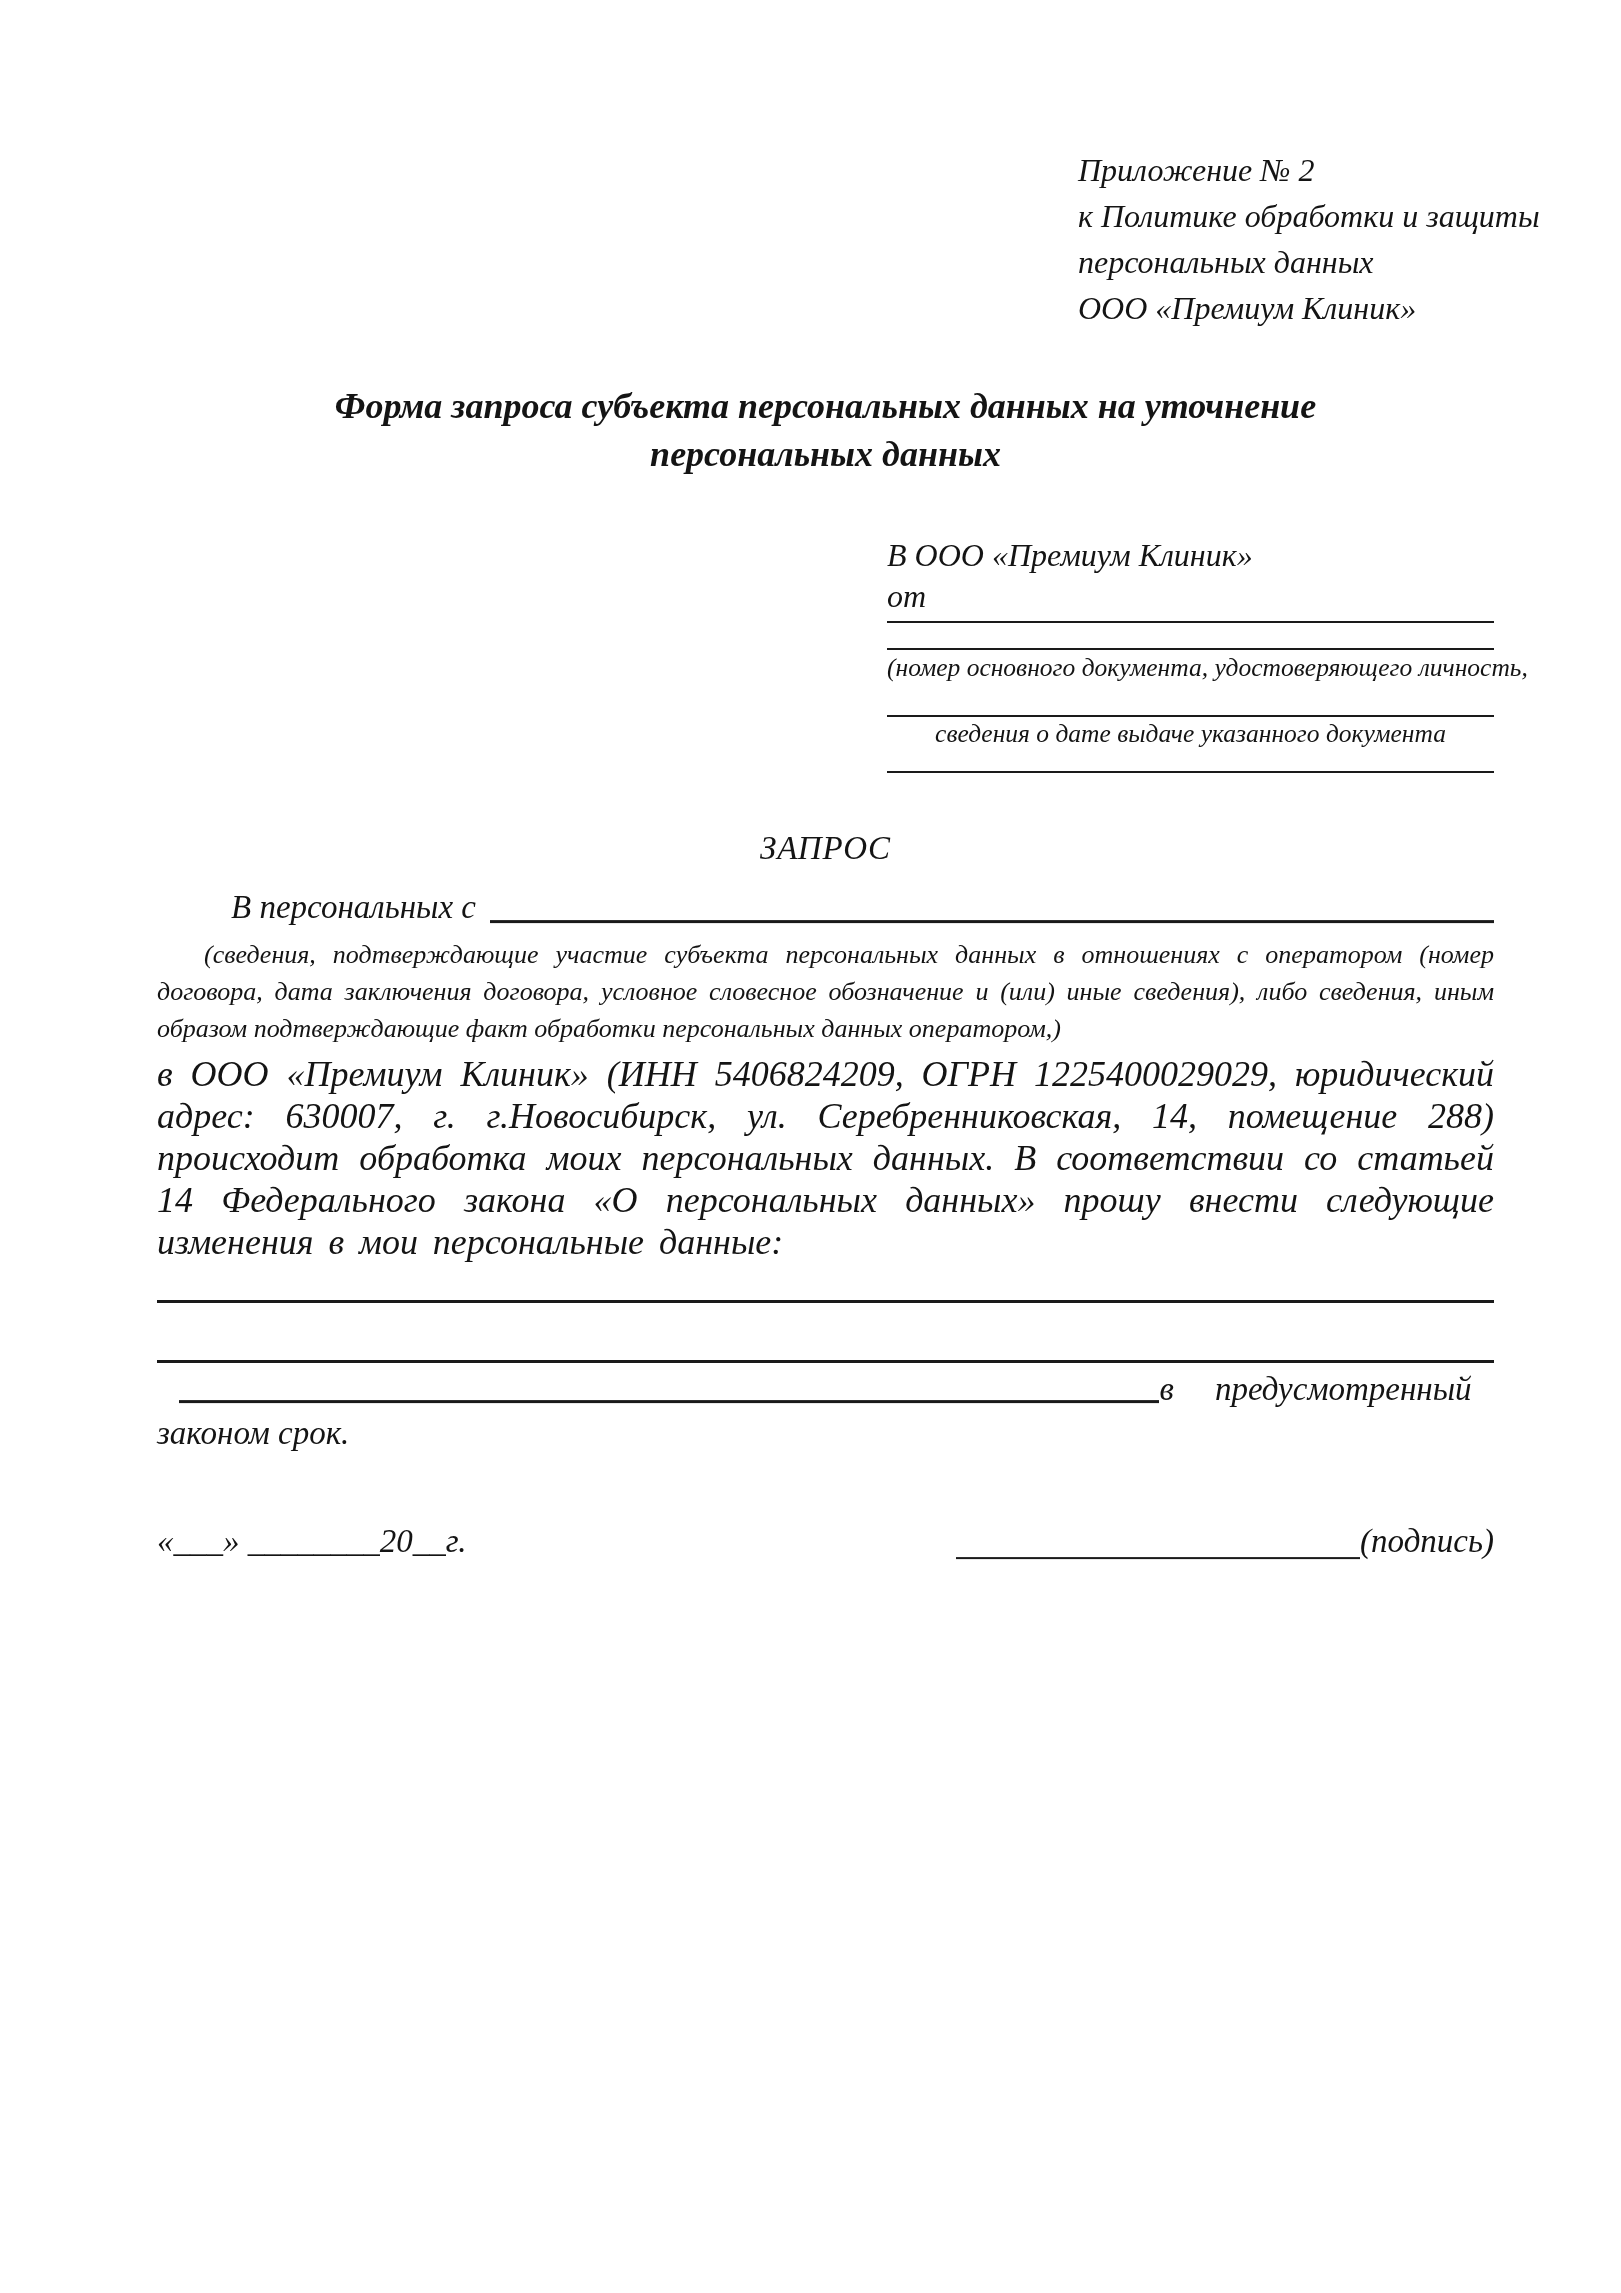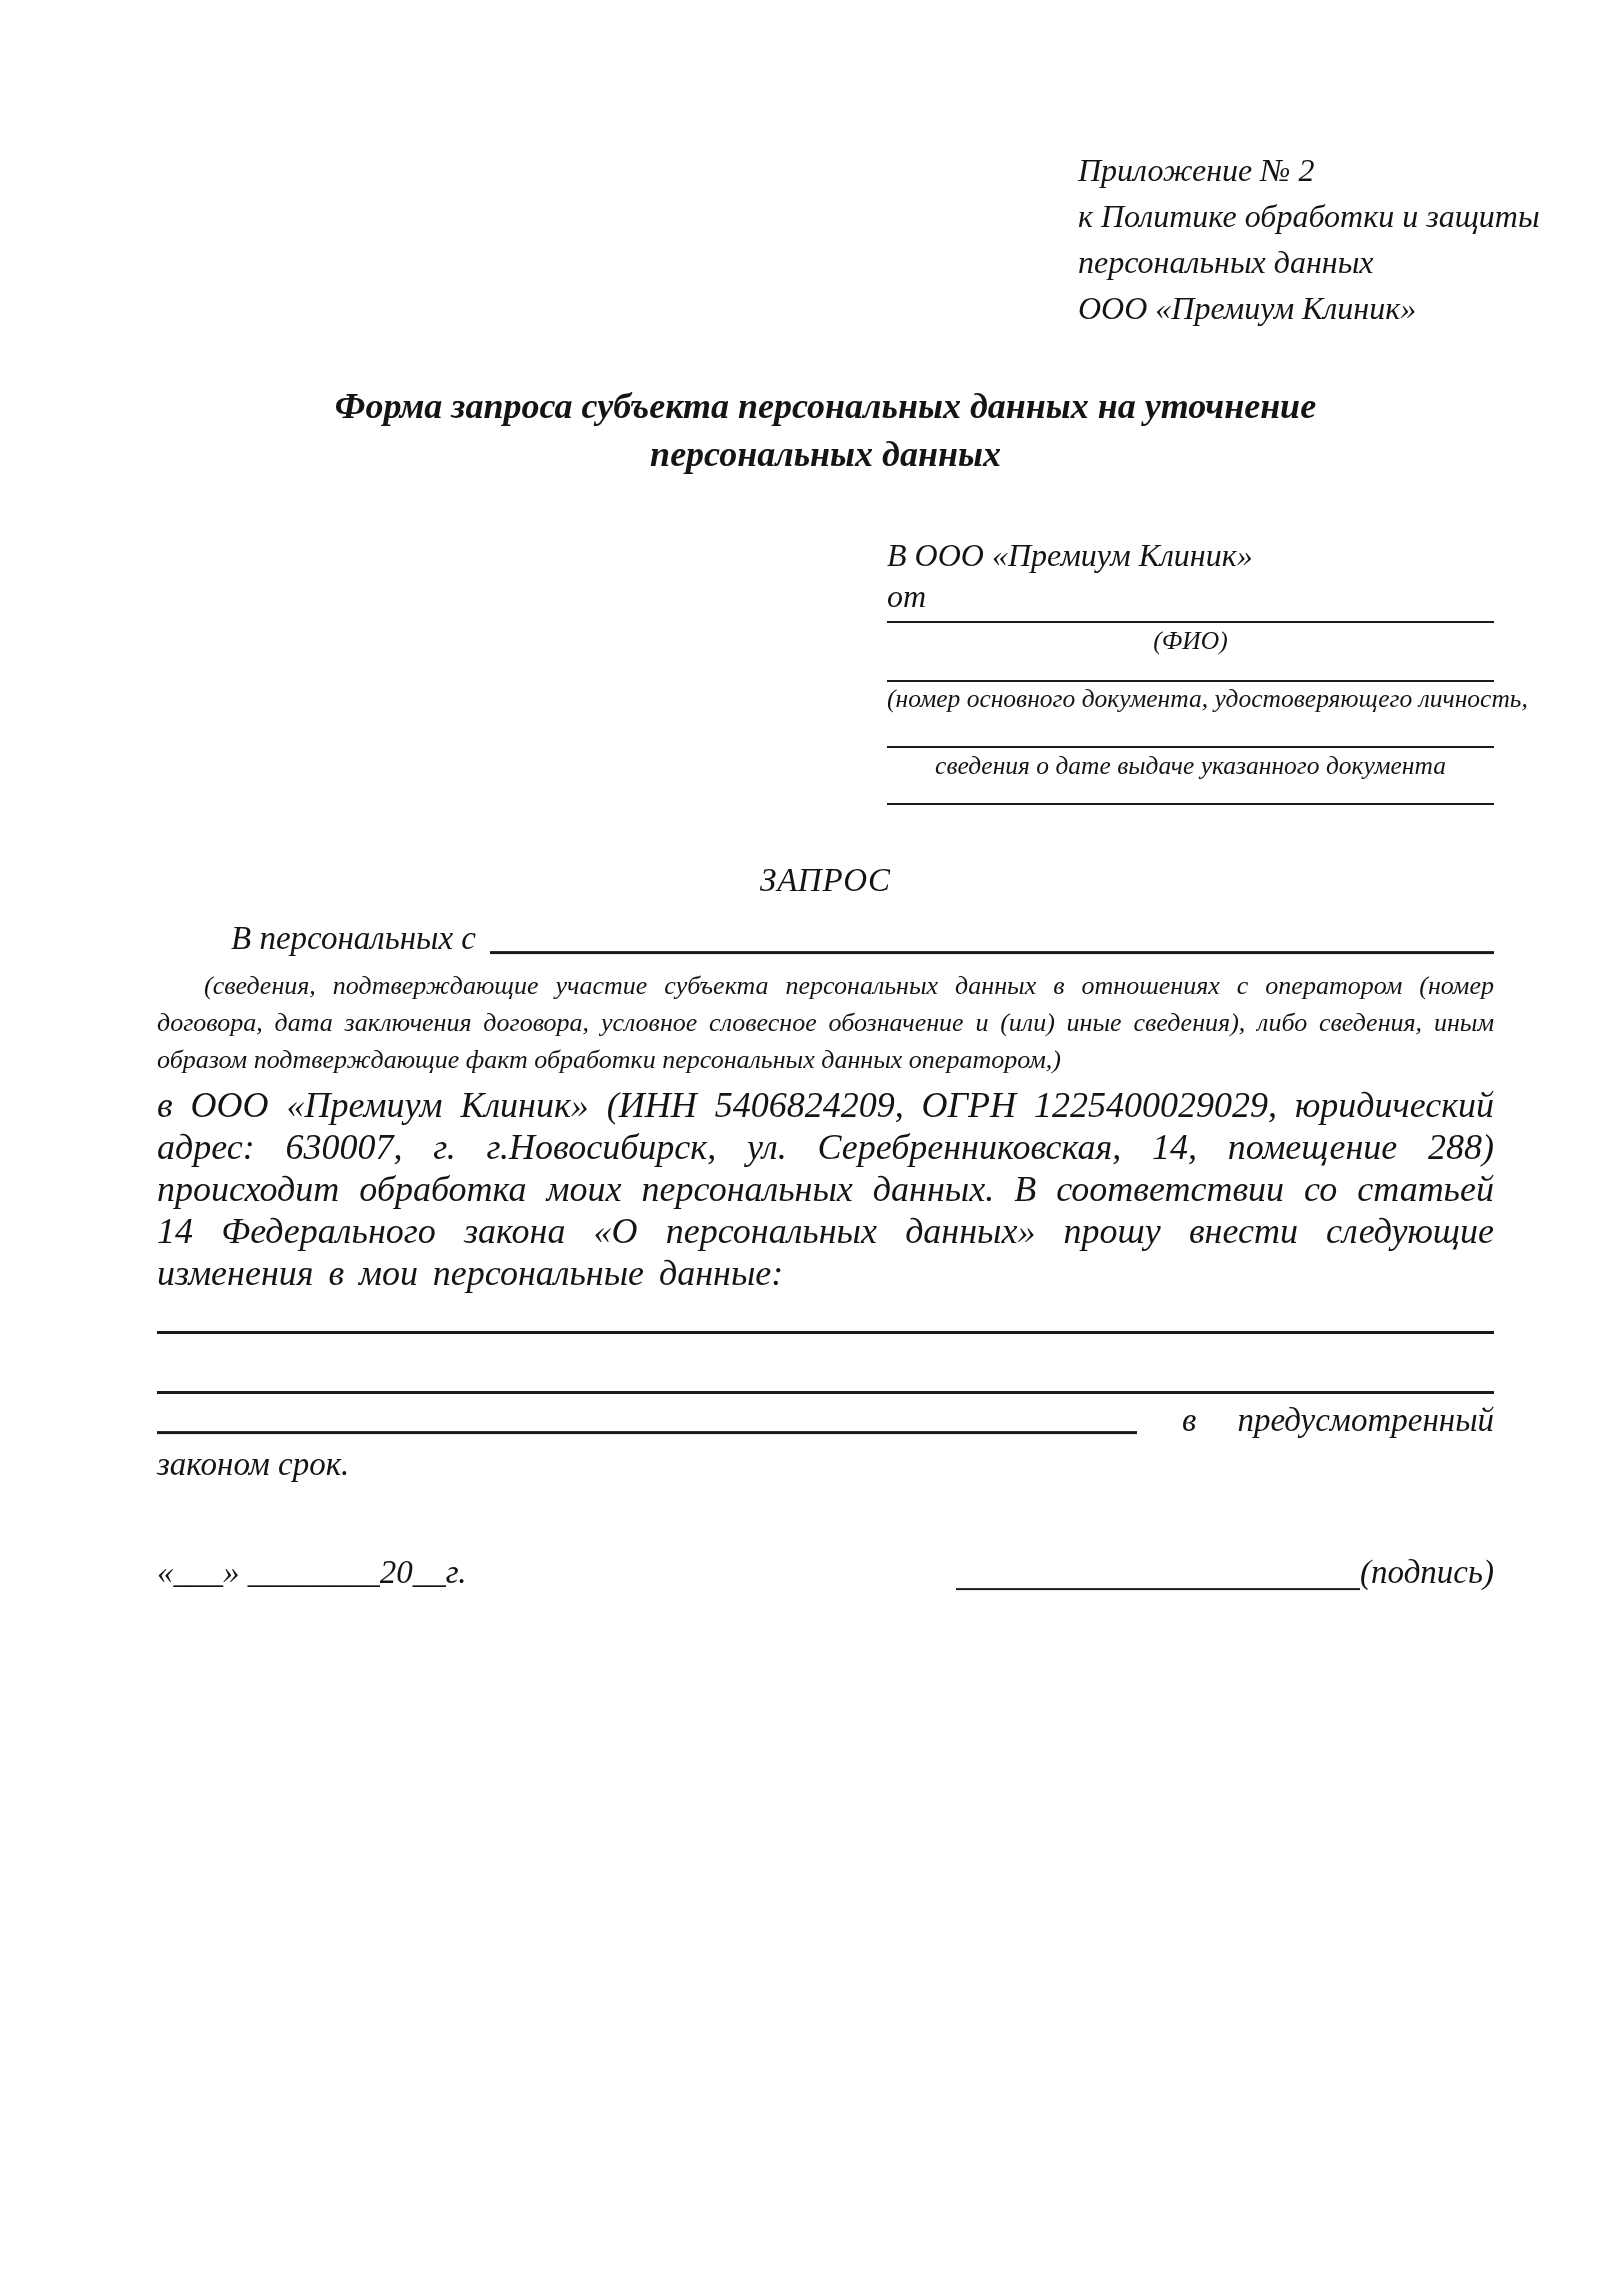--- a/index.html
+++ b/index.html
@@ -113,21 +113,21 @@
     margin-top: 19.6px;
     font-size: 33px;
     line-height: 43px;
     text-indent: 74px;
     text-align: justify;
     text-align-last: justify;
   }
   .answer-line2 {
     display: flex;
     align-items: flex-end;
-    justify-content: space-between;
+    justify-content: center;
     height: 45px;
     font-size: 33px;
   }
   .answer-line2 .address-fill {
     width: 980px;
     border-bottom: 3.9px solid #1a1a1a;
     transform: translateY(-4.9px);
   }
   .answer-line2 .answer-tail {
     word-spacing: 33px;
@@ -170,21 +170,20 @@
     </div>
 
     <div class="doc-title">Форма запроса субъекта персональных данных на уточнение персональных данных</div>
 
     <div class="addressee">
       <div class="addr-line">В ООО «Премиум Клиник»</div>
       <div class="addr-line">от</div>
 
       <div class="fill-field f1">
         <div class="fill-rule"></div>
-        <div class="fill-caption">(ФИО)</div>
       </div>
 
       <div class="fill-field f2">
         <div class="fill-rule"></div>
         <div class="fill-caption">(номер основного документа, удостоверяющего личность,</div>
       </div>
 
       <div class="fill-field f3">
         <div class="fill-rule"></div>
         <div class="fill-caption">сведения о дате выдаче указанного документа</div>

